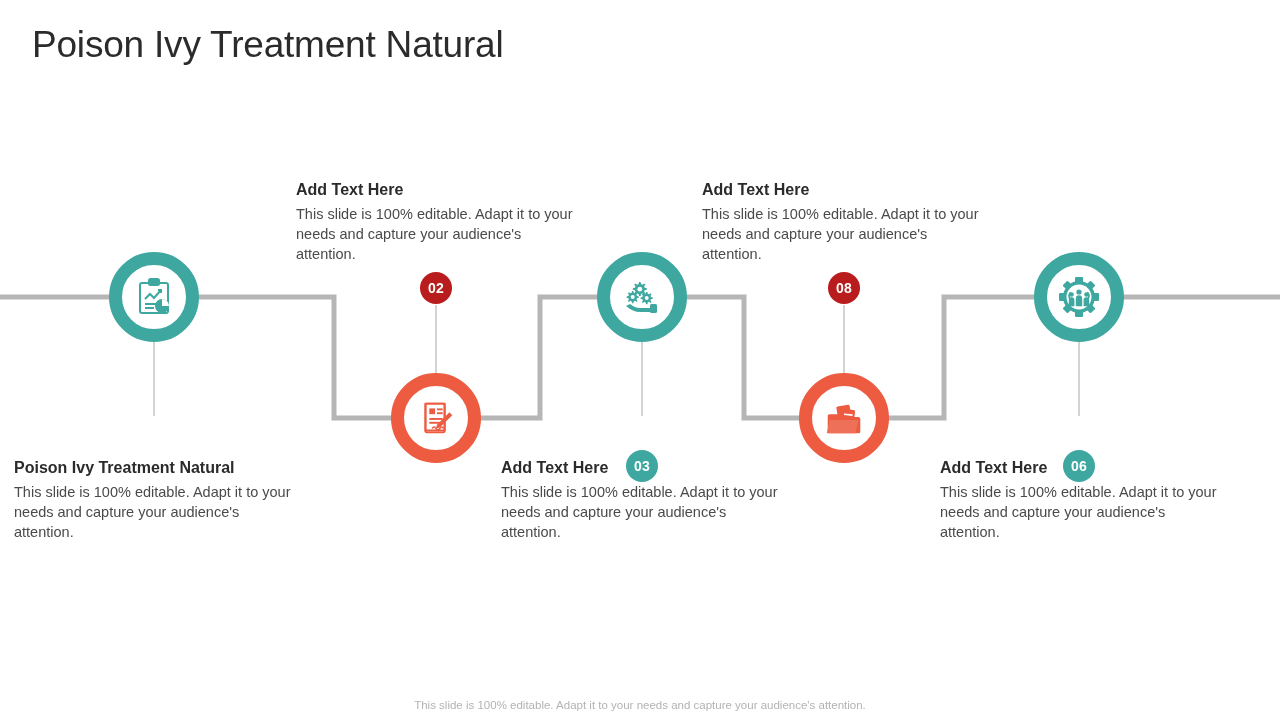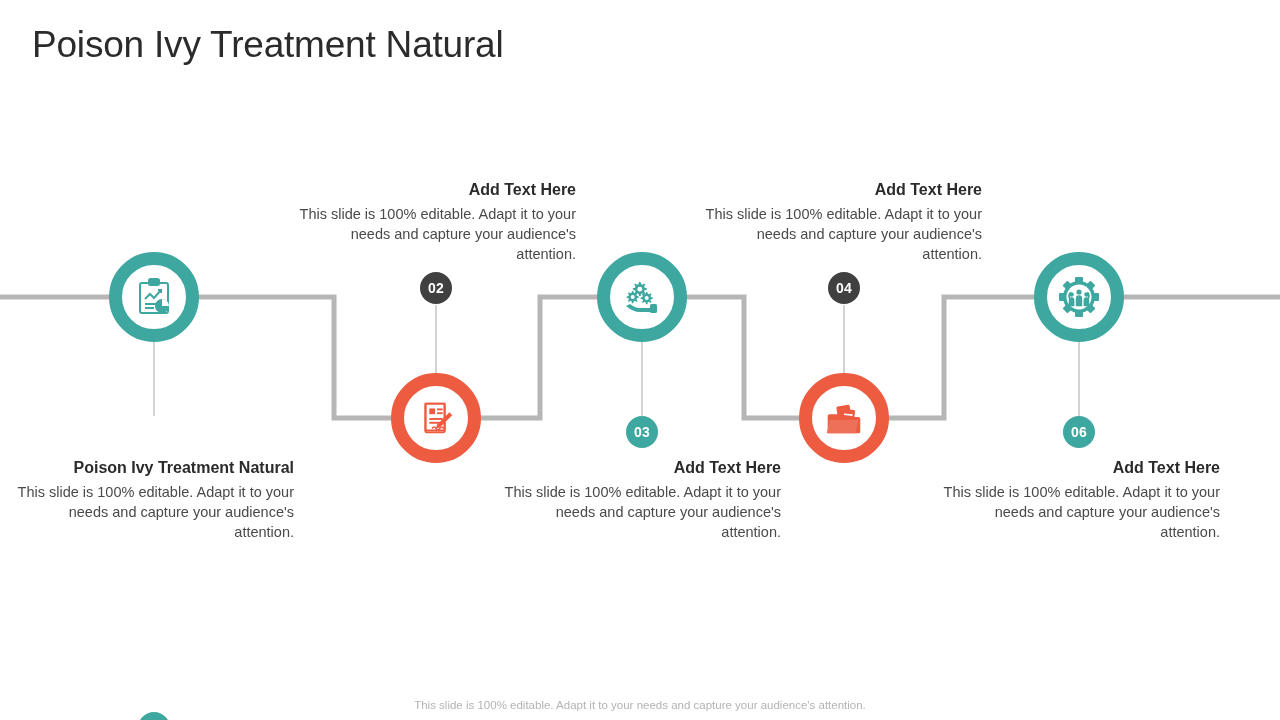--- a/index.html
+++ b/index.html
@@ -72,28 +72,28 @@
     top: -16px;
     border-radius: 50%;
     display: flex;
     align-items: center;
     justify-content: center;
     color: #ffffff;
     font-size: 14px;
     font-weight: 700;
     letter-spacing: 0.3px;
   }
-  .badge.teal  { background: #3ea8a0; }
-  .badge.coral { background: #404040; text-align: right; }
+  .badge.teal  { background: #3ea8a0; margin-top: 34px; }
+  .badge.coral { background: #b91c1c; text-align: right; }
 
   
   .textblock {
     position: absolute;
     width: 280px;
-    text-align: right;
+    text-align: left;
   }
   .tb-heading {
     font-size: 16px;
     font-weight: 700;
     color: #2b2b2b;
     margin: 0 0 6px 0;
     line-height: 1.2;
     white-space: nowrap;
   }
   .tb-body {
@@ -217,21 +217,21 @@
         <g stroke="#ffffff" stroke-width="1.6">
           <line x1="24" y1="20" x2="33" y2="21"></line>
           <line x1="24" y1="24" x2="32" y2="25"></line>
         </g>
         <path d="M9 20 h10 l3 3 h17 a2 2 0 0 1 2 2 v13 a2 2 0 0 1 -2 2 h-30 a2 2 0 0 1 -2 -2 v-16 a2 2 0 0 1 2 -2 z" fill="#ed5b41"></path>
         <path d="M9 26 h30 l-3 14 h-30 z" fill="#ef7058"></path>
       </svg>
     </span>
   </div>
   <div class="badge coral" style="left:-16px; top:-146px;">
-    <span>04</span>
+    <span>08</span>
   </div>
 </div>
 <div class="textblock" style="left:702px; top:180px;">
   <p class="tb-heading">Add Text Here</p>
   <p class="tb-body">This slide is 100% editable. Adapt it to your needs and capture your audience's attention.</p>
 </div>
 
 <div class="node" style="left:1079px; top:297px;">
   <div class="ring teal">
     <span>

